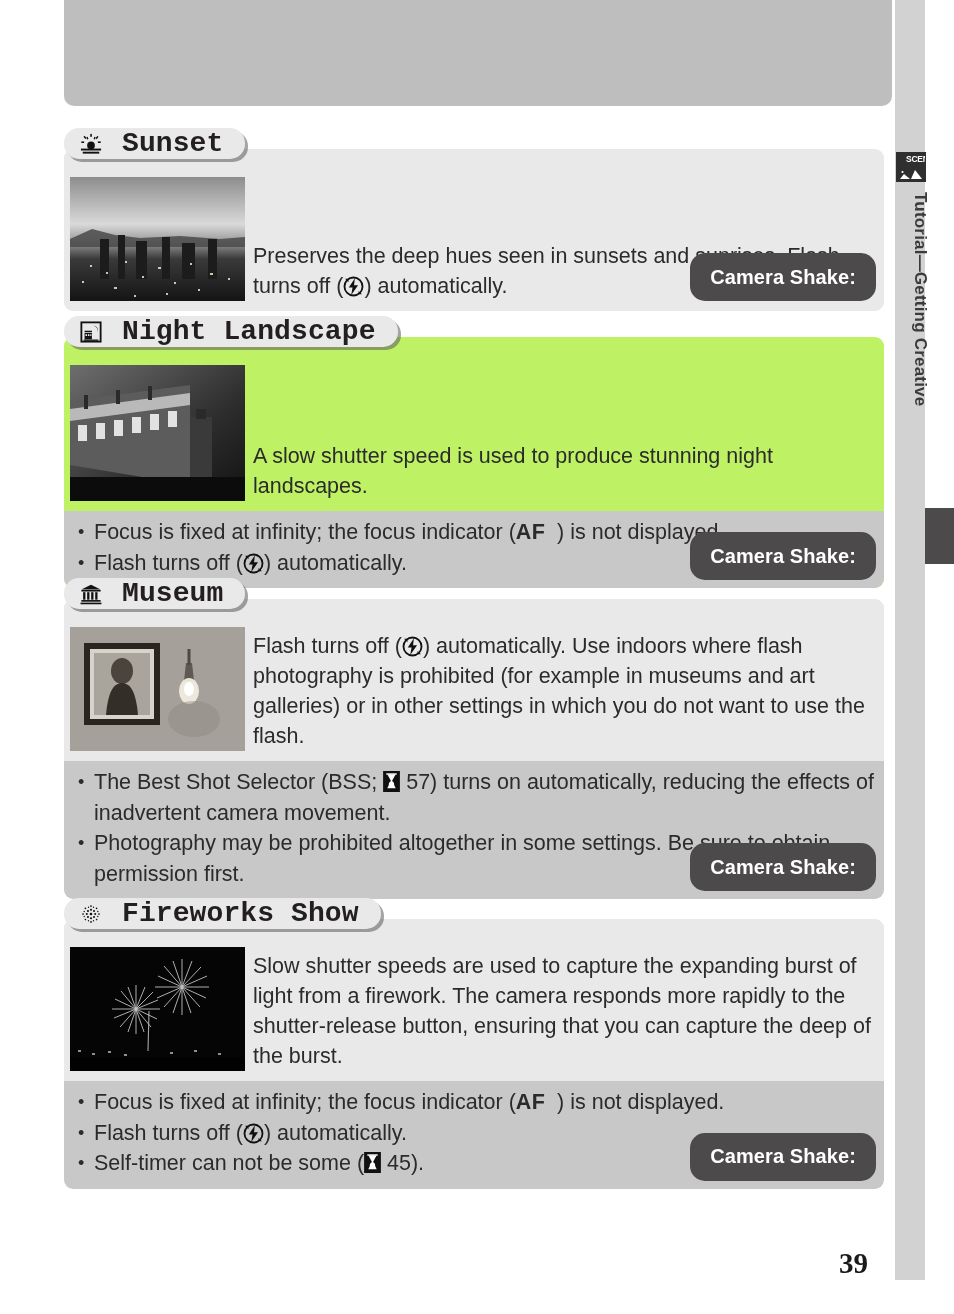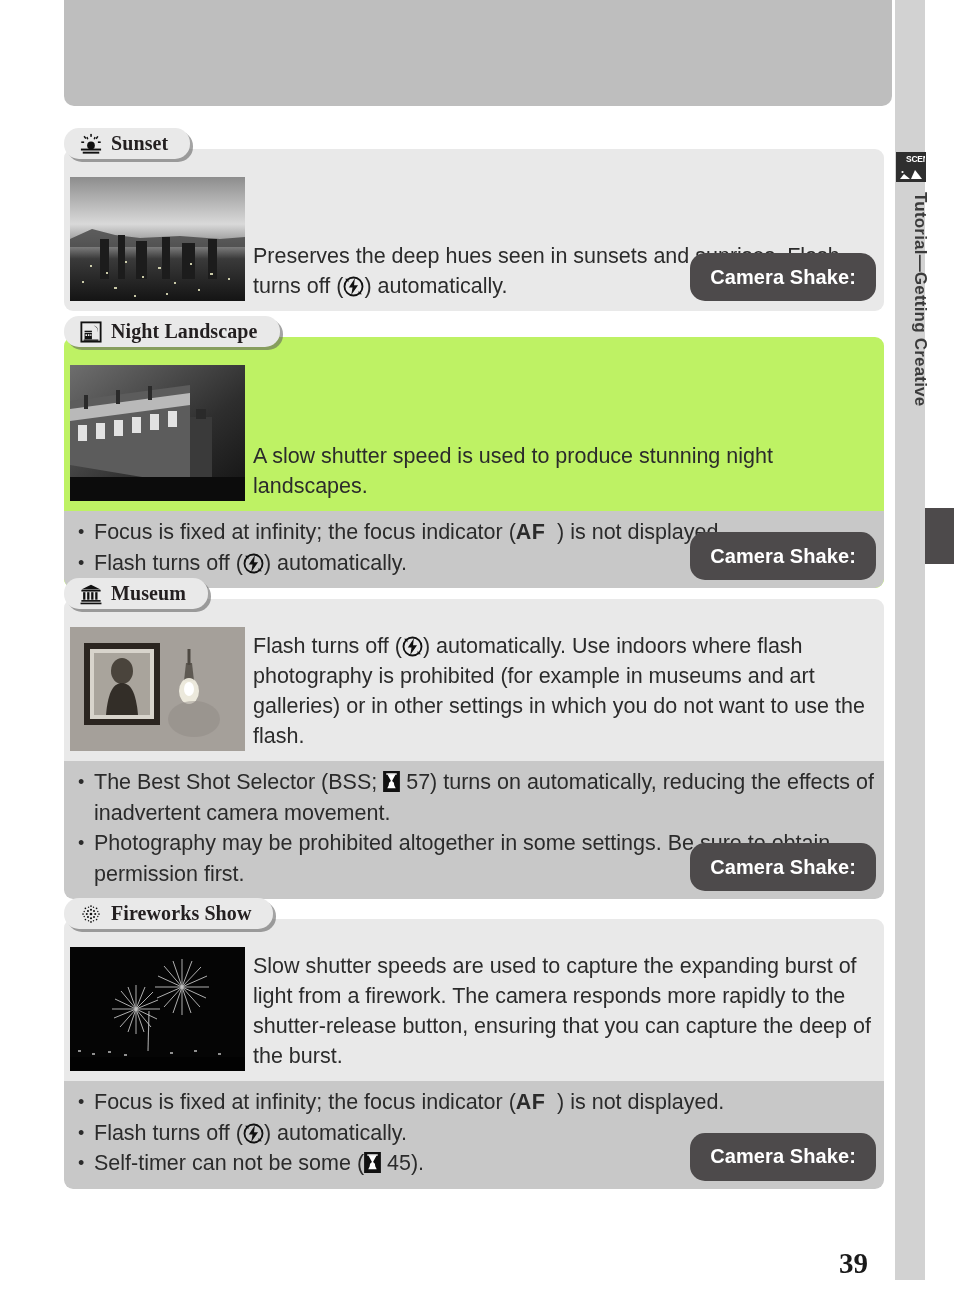--- a/index.html
+++ b/index.html
@@ -112,26 +112,27 @@
   }
   .hdr-pill .hdr-icon {
     width: 22px; height: 22px;
     margin-right: 9px;
     display: inline-flex;
     align-items: center;
     justify-content: center;
     flex: 0 0 auto;
   }
   .hdr-pill .hdr-label {
-    font-family: Liberation Serif, serif;
+    font-family: Liberation Mono, monospace;
     font-weight: bold;
-    font-size: 20px;
+    font-size: 28px;
     color: #231f20;
     letter-spacing: 0.1px;
     white-space: nowrap;
+    margin-left: 11px;
   }
 
   .panel {
     position: relative;
     background: #e9e9e9;
     border-radius: 9px;
     padding: 0;
     margin-top: -14px;
     overflow: hidden;
   }

